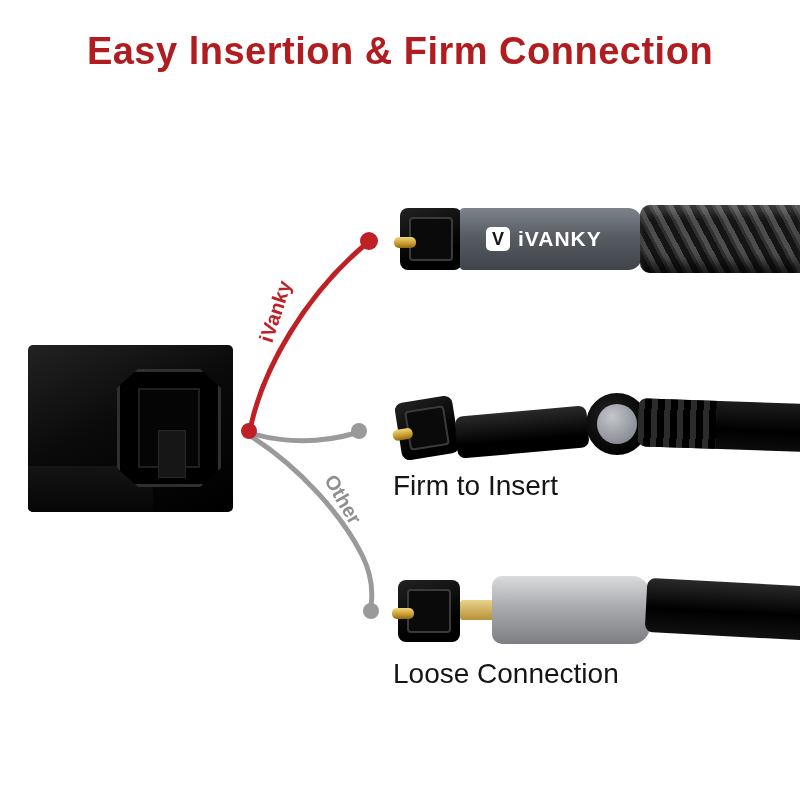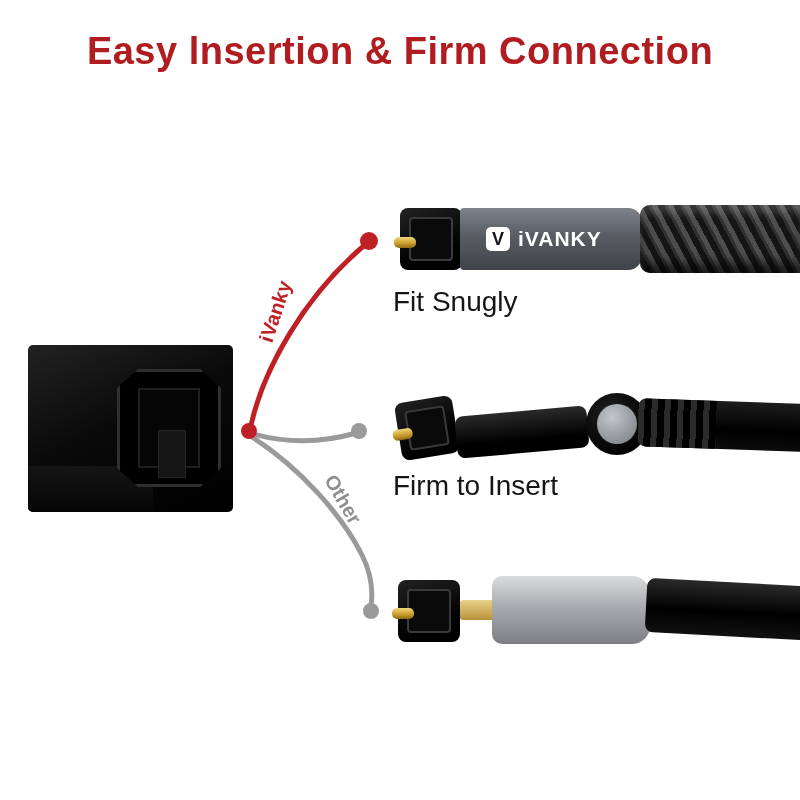--- a/index.html
+++ b/index.html
@@ -121,21 +121,20 @@
     <div class="head c1-head">
       <div class="face"></div>
       <div class="pin c1-pin"></div>
     </div>
     <div class="c1-body">
       <div class="logo-box">V</div>
       <div class="brand-text">iVANKY</div>
     </div>
     <div class="c1-cable"></div>
   </div>
-  <div class="caption cap1">Fit Snugly</div>
 
   <div class="connector row2">
     <div class="head c2-head">
       <div class="face"></div>
       <div class="pin c2-pin"></div>
     </div>
     <div class="c2-shaft"></div>
     <div class="c2-ring">
       <div class="c2-ring-inner"></div>
     </div>
@@ -147,14 +146,15 @@
 
   <div class="connector row3">
     <div class="head c3-head">
       <div class="face"></div>
       <div class="pin c3-pin"></div>
     </div>
     <div class="c3-stem"></div>
     <div class="c3-barrel"></div>
     <div class="c3-cable"></div>
   </div>
+  <div class="caption cap3">Loose Connection</div>
 
 </div>
 
 </body></html>

